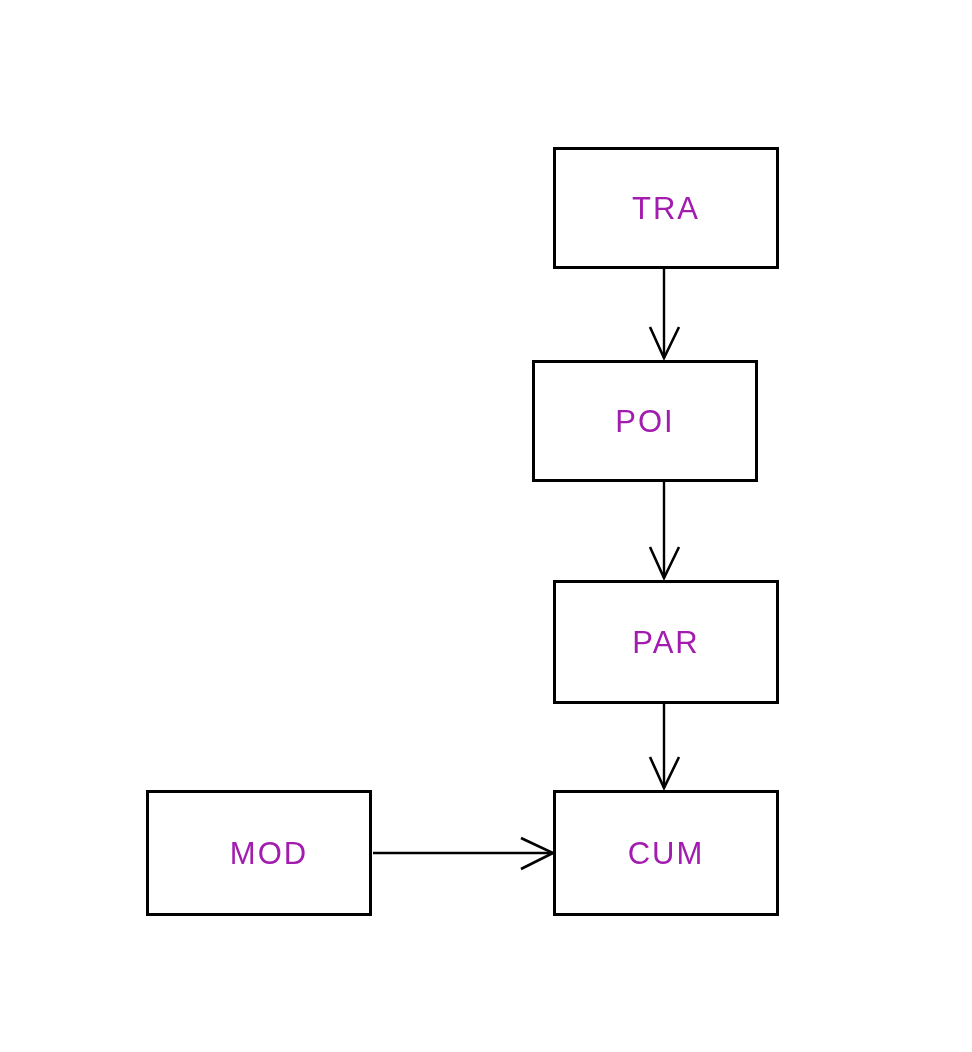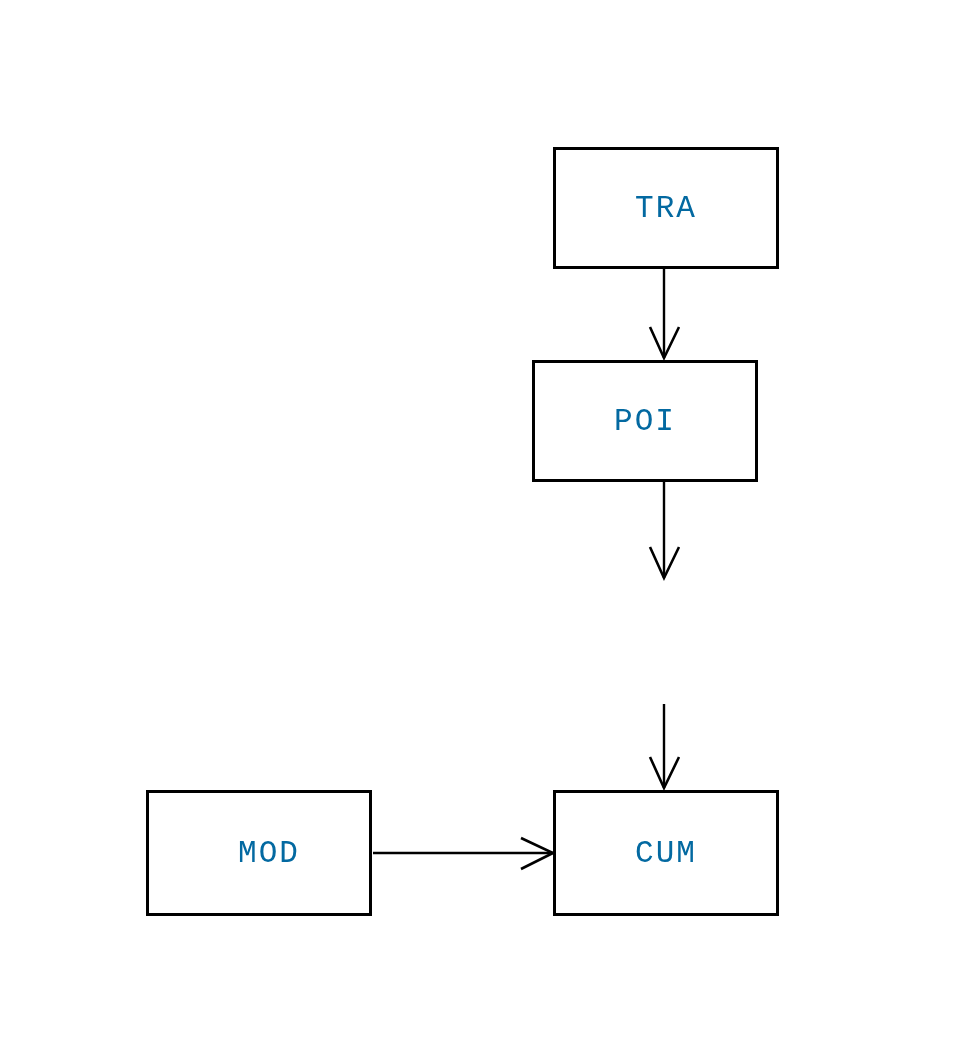--- a/index.html
+++ b/index.html
@@ -19,25 +19,25 @@
   .node {
     position: absolute;
     box-sizing: border-box;
     background: #ffffff;
     border: 3px solid #000000;
     display: flex;
     align-items: center;
     justify-content: center;
   }
   .node-label {
-    font-family: Liberation Mono, monospace;
+    font-family: Liberation Sans, sans-serif;
     font-size: 31px;
     font-weight: 400;
     letter-spacing: 2px;
-    color: #0369a1;
+    color: #a21caf;
     line-height: 1;
     user-select: none;
     white-space: nowrap;
   }
   .edge-svg {
     position: absolute;
     left: 0;
     top: 0;
     width: 972px;
     height: 1052px;
@@ -85,20 +85,23 @@
   </svg>
 
   <div class="node" style="left:553px; top:147px; width:226px; height:122px;">
     <span class="node-label">TRA</span>
   </div>
 
   <div class="node" style="left:532px; top:360px; width:226px; height:122px;">
     <span class="node-label">POI</span>
   </div>
 
+  <div class="node" style="left:553px; top:580px; width:226px; height:124px;">
+    <span class="node-label">PAR</span>
+  </div>
 
   <div class="node" style="left:553px; top:790px; width:226px; height:126px;text-align:right;">
     <span class="node-label">CUM</span>
   </div>
 
   <div class="node" style="left:146px; top:790px; width:226px; height:126px;padding-left:20px;">
     <span class="node-label">MOD</span>
   </div>
 
 </div>

